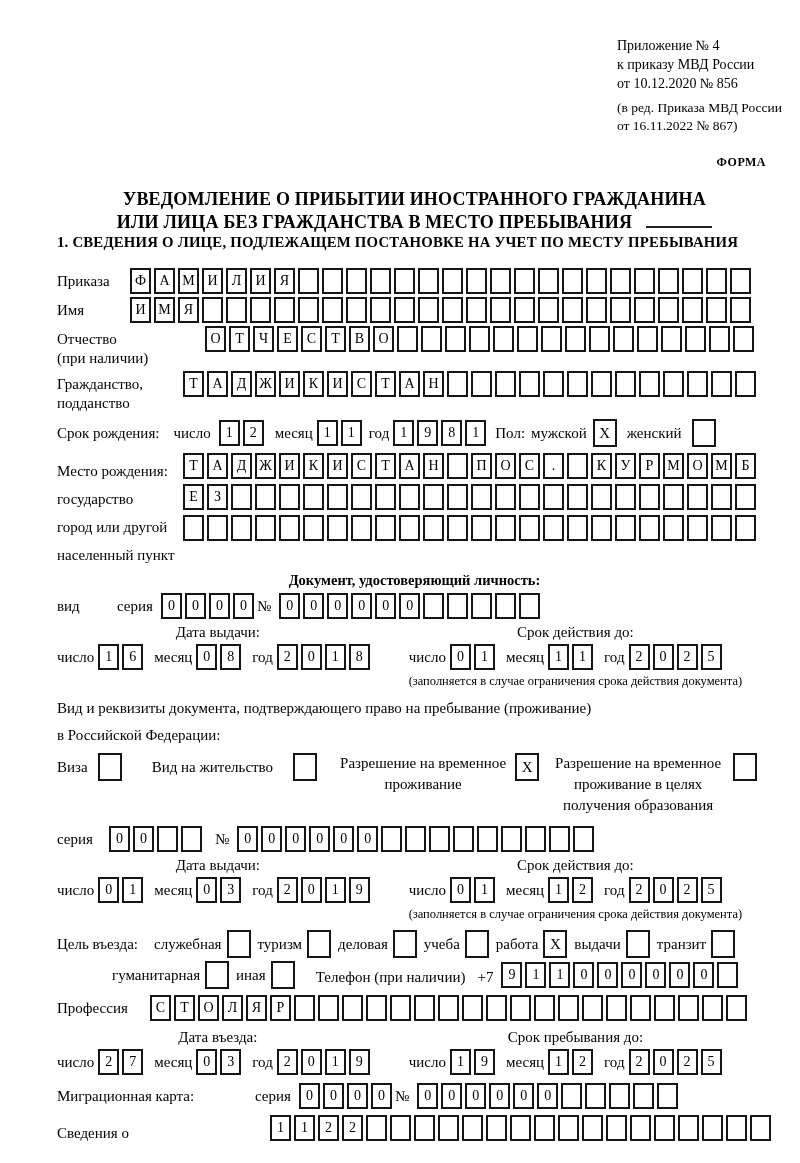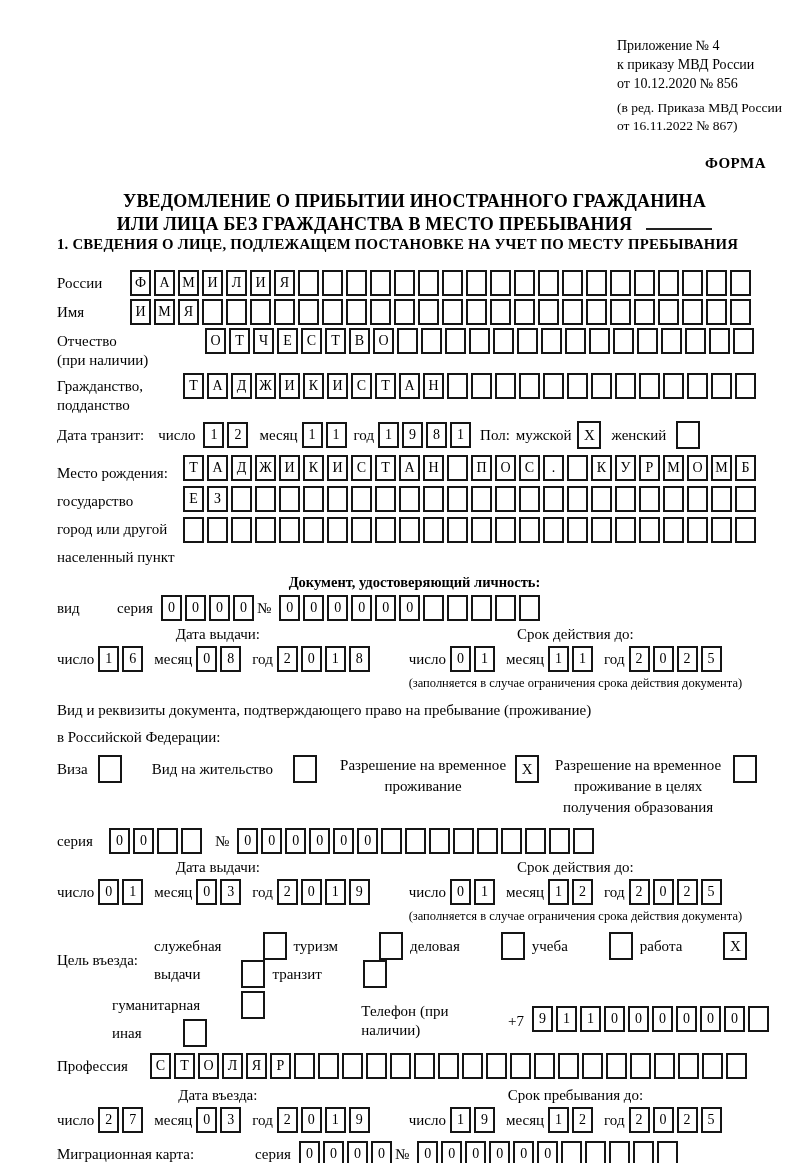--- a/index.html
+++ b/index.html
@@ -24,21 +24,21 @@
   .frow { display:flex; align-items:flex-start; margin-bottom:3px; }
   .flabel { flex:none; padding-top:4px; line-height:19px; }
   .w73 { width:73px; } .w148 { width:148px; } .w126 { width:126px; }
   .w50 { width:50px; } .w93 { width:93px; } .w178 { width:178px; } .w213 { width:213px; }
   .word { padding-top:4px; line-height:19px; }
   .mr4 { margin-right:4px; } .mr8 { margin-right:8px; } .mr14 { margin-right:14px; }
   .ml6 { margin-left:6px; } .ml10 { margin-left:10px; } .ml20 { margin-left:20px; } .ml30 { margin-left:30px; }
 
   .hdr-block { margin-left:560px; width:212px; font-size:14px; line-height:19px; }
   .hdr-edition { margin-top:6px; font-size:13.5px; line-height:18px; }
-  .forma { text-align:right; font-weight:bold; font-size:15px; margin-top:20px; padding-right:6px; letter-spacing:.5px; }
+  .forma { text-align:right; font-weight:bold; font-size:12px; margin-top:20px; padding-right:6px; letter-spacing:.5px; }
 
   .title { text-align:center; font-weight:bold; font-size:18px; line-height:23px; margin-top:18px; letter-spacing:.2px; }
   .blank-line { display:inline-block; width:66px; border-bottom:2px solid #222; margin-left:14px; }
 
   .sect-heading { font-weight:bold; font-size:14.8px; margin-bottom:17px; letter-spacing:.2px; }
 
   .dob-row { align-items:center; margin-top:6px; margin-bottom:6px; }
   .dob-row .word { padding-top:0; }
 
   .mp-label div { line-height:28px; }
@@ -61,21 +61,21 @@
   .opts-row { display:flex; align-items:flex-start; margin-top:4px; margin-bottom:10px; }
   .opt-inline { display:flex; align-items:center; }
   .opt-inline .opt-word { margin-right:10px; line-height:19px; }
   .opt-multi { display:flex; align-items:flex-start; }
   .opt-text { display:inline-block; text-align:center; line-height:21px; }
   .wt165 { width:172px; } .wt175 { width:178px; }
 
   .purpose-row { align-items:center; margin-top:8px; }
   .purpose-row .flabel { padding-top:0; }
   .purpose-row2 { align-items:center; padding-left:55px; margin-top:2px; }
-  .opt { display:inline-flex; align-items:center; margin-right:7px;gap:36px; }
+  .opt { display:inline-flex; align-items:center; margin-right:7px; }
   .opt-label { margin-right:5px; }
   .phone-label { margin-left:14px; margin-right:12px; }
 
   .rep-label div { line-height:29px; }
   .rep-rows .cells { display:block; margin-bottom:9px; }
 </style>
 </head>
 <body>
 
 <div class="page">
@@ -93,21 +93,21 @@
   <div class="forma">ФОРМА</div>
 
   <div class="title">
     <div>УВЕДОМЛЕНИЕ О ПРИБЫТИИ ИНОСТРАННОГО ГРАЖДАНИНА</div>
     <div><span>ИЛИ ЛИЦА БЕЗ ГРАЖДАНСТВА В МЕСТО ПРЕБЫВАНИЯ</span><span class="blank-line"></span></div>
   </div>
 
   <div class="sect-heading">1. СВЕДЕНИЯ О ЛИЦЕ, ПОДЛЕЖАЩЕМ ПОСТАНОВКЕ НА УЧЕТ ПО МЕСТУ ПРЕБЫВАНИЯ</div>
 
   <div class="frow">
-    <span class="flabel w73">России</span>
+    <span class="flabel w73">Приказа</span>
     <span class="cells"><span class="cbox">Ф</span><span class="cbox">А</span><span class="cbox">М</span><span class="cbox">И</span><span class="cbox">Л</span><span class="cbox">И</span><span class="cbox">Я</span><span class="cbox"></span><span class="cbox"></span><span class="cbox"></span><span class="cbox"></span><span class="cbox"></span><span class="cbox"></span><span class="cbox"></span><span class="cbox"></span><span class="cbox"></span><span class="cbox"></span><span class="cbox"></span><span class="cbox"></span><span class="cbox"></span><span class="cbox"></span><span class="cbox"></span><span class="cbox"></span><span class="cbox"></span><span class="cbox"></span><span class="cbox"></span></span>
   </div>
 
   <div class="frow">
     <span class="flabel w73">Имя</span>
     <span class="cells"><span class="cbox">И</span><span class="cbox">М</span><span class="cbox">Я</span><span class="cbox"></span><span class="cbox"></span><span class="cbox"></span><span class="cbox"></span><span class="cbox"></span><span class="cbox"></span><span class="cbox"></span><span class="cbox"></span><span class="cbox"></span><span class="cbox"></span><span class="cbox"></span><span class="cbox"></span><span class="cbox"></span><span class="cbox"></span><span class="cbox"></span><span class="cbox"></span><span class="cbox"></span><span class="cbox"></span><span class="cbox"></span><span class="cbox"></span><span class="cbox"></span><span class="cbox"></span><span class="cbox"></span></span>
   </div>
 
   <div class="frow">
     <span class="flabel w148">
@@ -119,21 +119,21 @@
 
   <div class="frow">
     <span class="flabel w126">
       <span>Гражданство,</span><br>
       <span>подданство</span>
     </span>
     <span class="cells"><span class="cbox">Т</span><span class="cbox">А</span><span class="cbox">Д</span><span class="cbox">Ж</span><span class="cbox">И</span><span class="cbox">К</span><span class="cbox">И</span><span class="cbox">С</span><span class="cbox">Т</span><span class="cbox">А</span><span class="cbox">Н</span><span class="cbox"></span><span class="cbox"></span><span class="cbox"></span><span class="cbox"></span><span class="cbox"></span><span class="cbox"></span><span class="cbox"></span><span class="cbox"></span><span class="cbox"></span><span class="cbox"></span><span class="cbox"></span><span class="cbox"></span><span class="cbox"></span></span>
   </div>
 
   <div class="frow dob-row">
-    <span class="word mr14">Дата транзит:</span>
+    <span class="word mr14">Срок рождения:</span>
     <span class="word mr8">число</span>
     <span class="cells mr8"><span class="cbox">1</span><span class="cbox">2</span></span>
     <span class="word mr4">месяц</span>
     <span class="cells mr4"><span class="cbox">1</span><span class="cbox">1</span></span>
     <span class="word mr4">год</span>
     <span class="cells"><span class="cbox">1</span><span class="cbox">9</span><span class="cbox">8</span><span class="cbox">1</span></span>
     <span class="word ml6">Пол:</span>
     <span class="word ml6">мужской</span>
     <span class="checkbox ml6">X</span>
     <span class="word ml10">женский</span>

